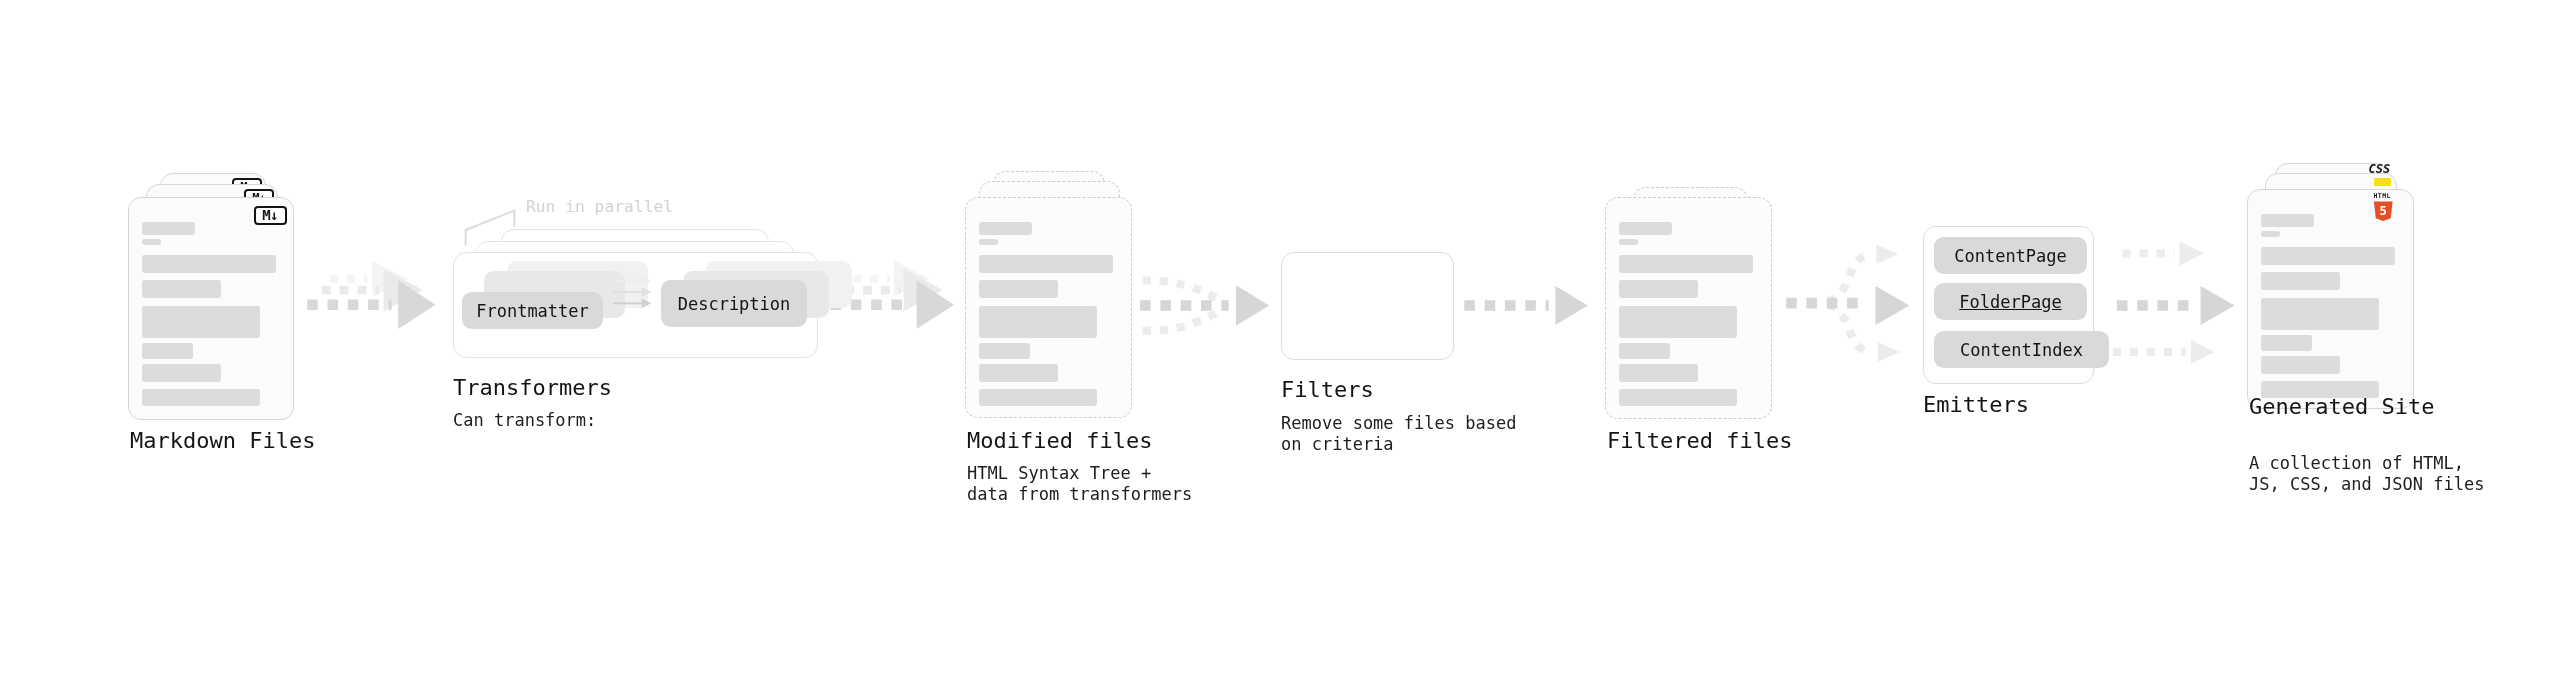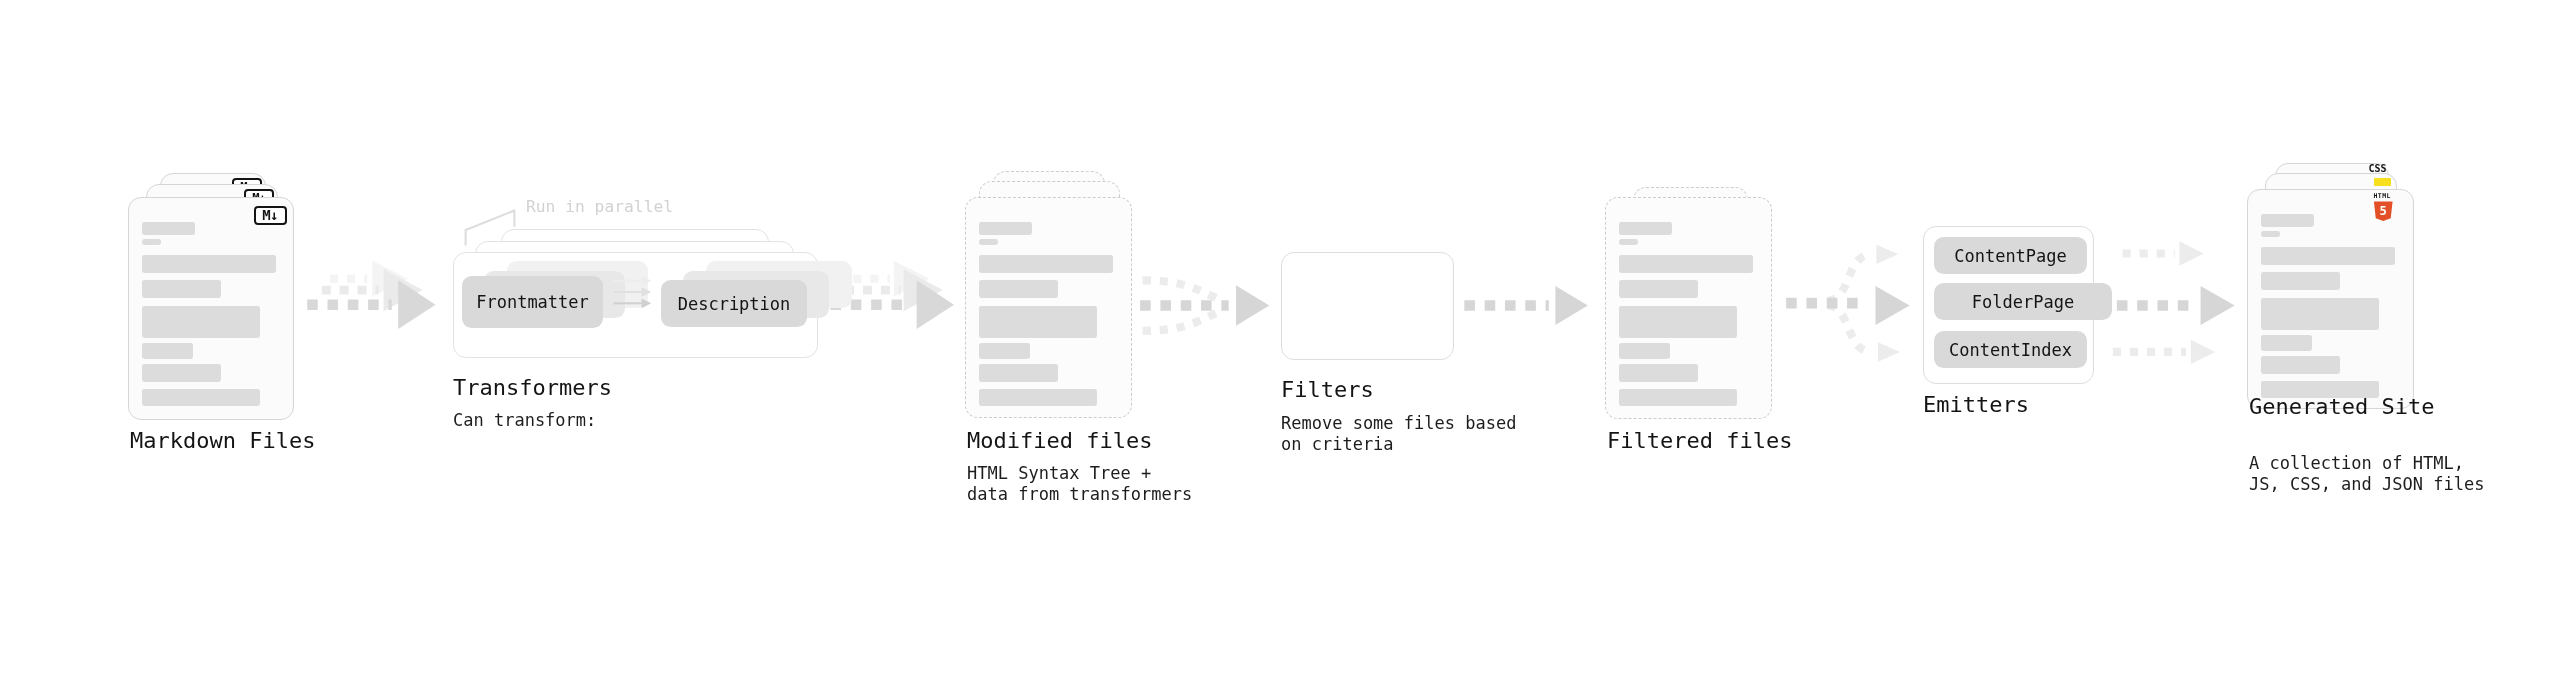--- a/index.html
+++ b/index.html
@@ -25,21 +25,21 @@
   
   .md-badge {
     position: absolute; background: #ffffff; border: 2.4px solid #141414; border-radius: 4.1px;
     display: flex; align-items: center; justify-content: center;
     font-weight: bold; color: #141414; letter-spacing: -0.8px;
   }
   .md-badge.front { right: 6.5px; top: 8.1px; width: 33px; height: 18.7px; font-size: 14px; }
   .md-badge.small { right: 3.3px; top: 4.1px; width: 30px; height: 17px; font-size: 12.2px; }
 
   .css-badge { position: absolute; right: 4.9px; top: 2.4px; width: 14.6px; text-align: center; }
-  .css-badge .css-text { font-size: 10px; font-weight: bold; color: #141414; line-height: 6.5px; }
+  .css-badge .css-text { font-size: 12px; font-weight: bold; color: #141414; line-height: 6.5px; font-style: italic; }
   .css-badge .css-underline { margin-top: 0.8px; height: 3.3px; width: 14.6px; border-radius: 0.8px; }
   .js-badge { position: absolute; right: 4.9px; top: 4.1px; width: 17px; height: 8.1px; border-radius: 0.8px; }
 
   .html5-logo { position: absolute; right: 20px; top: 3.3px; width: 19.5px; text-align: left; }
   .html5-logo .html5-text { font-size: 6.5px; font-weight: bold; color: #141414; line-height: 7.3px; letter-spacing: 0.4px; }
   .html5-logo .html5-shield {
     margin: 0.8px auto 0; width: 18.7px; height: 19.5px;
     clip-path: polygon(0 0, 100% 0, 90% 87%, 50% 100%, 10% 87%);
     display: flex; align-items: center; justify-content: center;
     color: #ffffff; font-size: 12.2px; font-weight: bold;
@@ -143,21 +143,21 @@
   <div class="node-label" style="left:130px; top:428px;">Markdown Files</div>
 
   <div class="annotation" style="left:526px; top:197px;">Run in parallel</div>
 
   <div class="outline-box" style="left:501px; top:229px; width:268px; height:106px;"></div>
   <div class="outline-box" style="left:475px; top:241px; width:319px; height:106px;"></div>
   <div class="outline-box" style="left:453px; top:252px; width:365px; height:106px;"></div>
 
   <div class="pill ghost2" style="left:507px; top:261px; width:141px; height:47px;"></div>
   <div class="pill ghost1" style="left:484px; top:271px; width:141px; height:47px;"></div>
-  <div class="pill" style="left:462px; top:276px; width:141px; height:52px;">Frontmatter</div>
+  <div class="pill" style="left:462px; top:292px; width:141px; height:37px;">Frontmatter</div>
 
   <div class="pill ghost2" style="left:706px; top:261px; width:146px; height:47px;"></div>
   <div class="pill ghost1" style="left:683px; top:271px; width:146px; height:47px;"></div>
   <div class="pill" style="left:661px; top:280px; width:146px; height:47px;">Description</div>
 
   <svg class="mini-arrows" style="left:609px; top:271px;" width="49" height="42" viewBox="0 0 60 52">
     <line x1="5" y1="12" x2="40" y2="12" stroke="#ededed" stroke-width="2.5"></line>
       <polygon points="40,6 52,12 40,18" fill="#ededed"></polygon>
     <line x1="5" y1="26" x2="40" y2="26" stroke="#e0e0e0" stroke-width="2.5"></line>
       <polygon points="40,20 52,26 40,32" fill="#e0e0e0"></polygon>
@@ -207,22 +207,22 @@
         <div class="bar" style="width: 118px; height: 32.5px; margin-bottom: 4.9px;"></div>
         <div class="bar" style="width: 51px; height: 16.3px; margin-bottom: 4.9px;"></div>
         <div class="bar" style="width: 79px; height: 18px; margin-bottom: 7.3px;"></div>
         <div class="bar" style="width: 118px; height: 16.3px; margin-bottom: 0px;"></div>
       </div>
   </div>
   <div class="node-label" style="left:1607px; top:428px;">Filtered files</div>
 
   <div class="outline-box" style="left:1923px; top:226px; width:171px; height:158px; border-color:#dedede;"></div>
   <div class="pill" style="left:1934px; top:237px; width:153px; height:37px;">ContentPage</div>
-  <div class="pill" style="left:1934px; top:283px; width:178px; height:37px;">FolderPage</div>
-  <div class="pill" style="left:1934px; top:331px; width:153px; height:37px;">ContentIndex</div>
+  <div class="pill" style="left:1934px; top:283px; width:153px; height:37px;text-decoration:underline;">FolderPage</div>
+  <div class="pill" style="left:1934px; top:331px; width:175px; height:37px;">ContentIndex</div>
   <div class="node-label" style="left:1923px; top:392px;">Emitters</div>
 
   <div class="doc-card" style="left:2275px; top:163px; width:114px; height:81px;">
     <div class="css-badge">
       <div class="css-text">CSS</div>
       <div class="css-underline" id="css-underline" style="background: rgb(45, 83, 229);"></div>
     </div>
   </div>
   <div class="doc-card" style="left:2265px; top:173px; width:132px; height:81px;">
     <div class="js-badge" id="js-badge" style="background: rgb(247, 223, 30);"></div>

